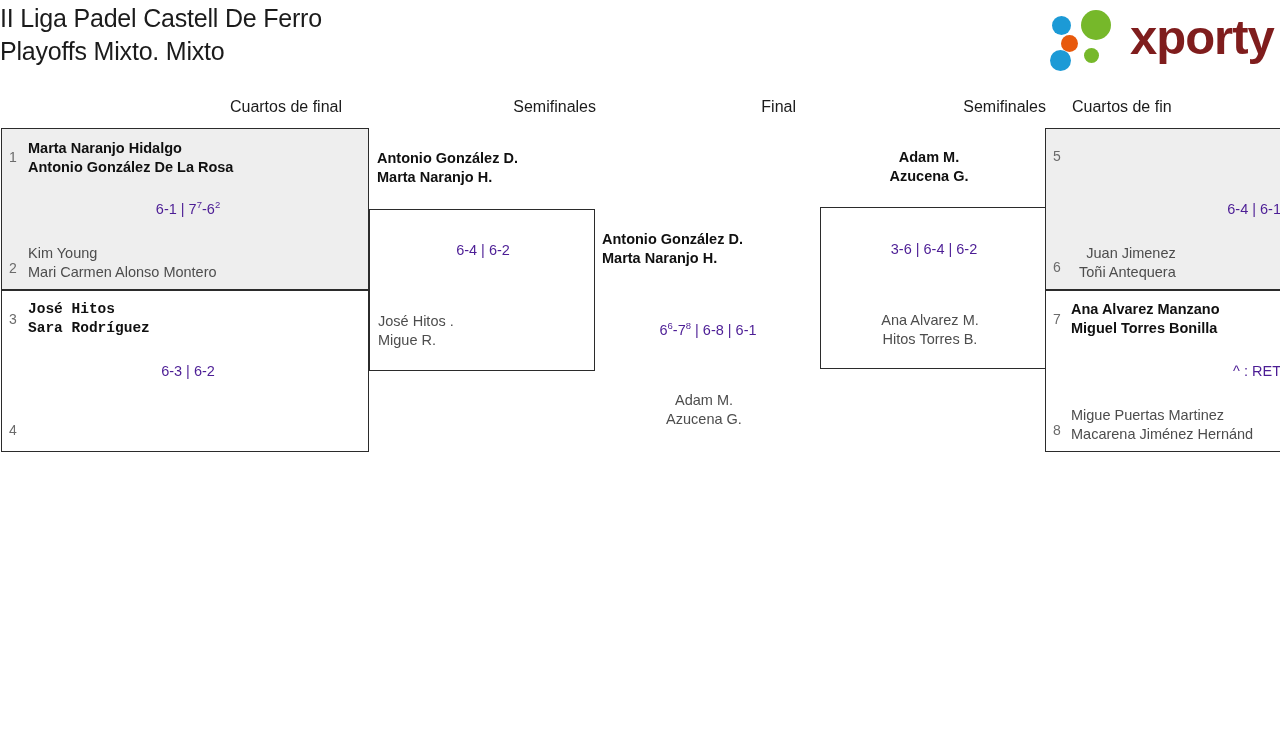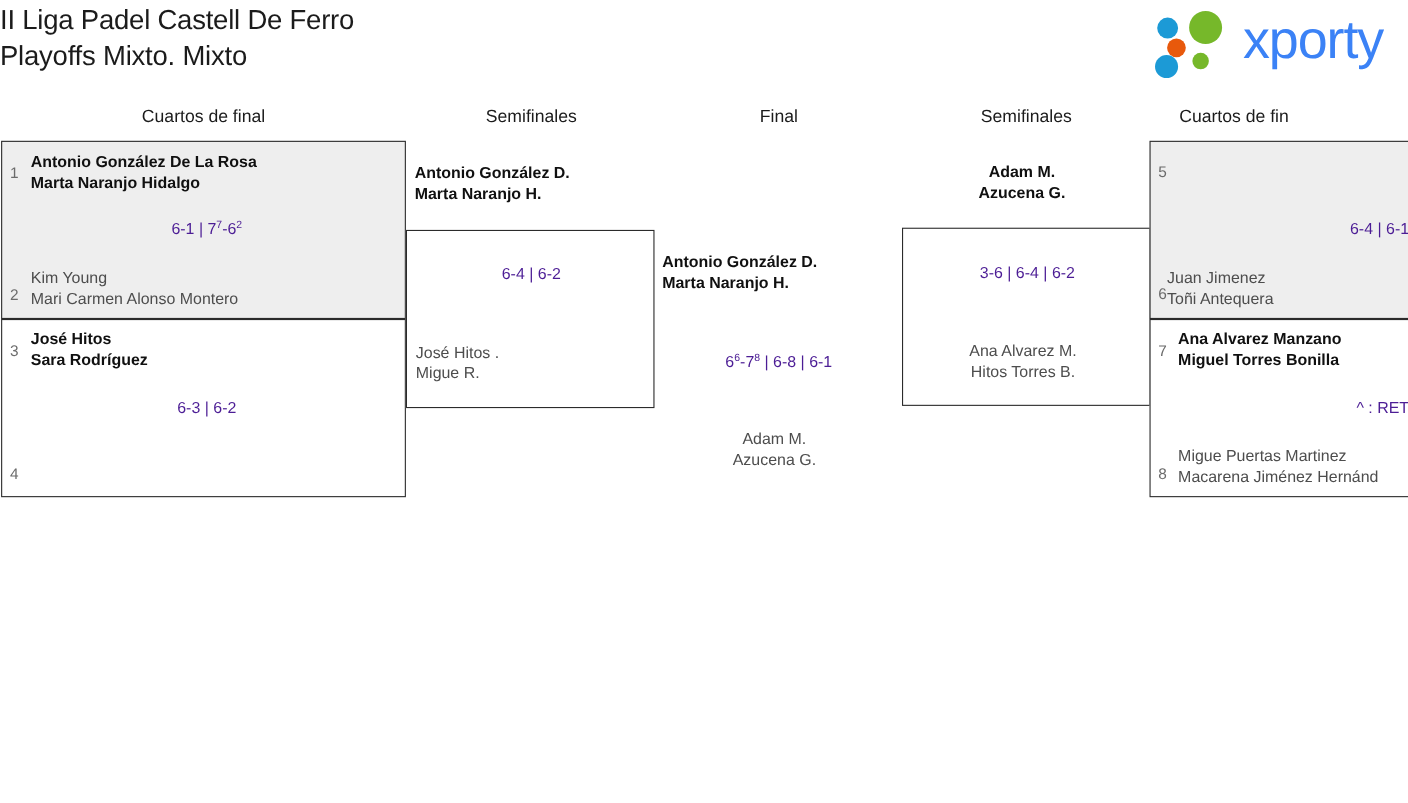--- a/index.html
+++ b/index.html
@@ -16,35 +16,35 @@
     position: absolute; left: 0; top: 2px;
     font-size: 25px; line-height: 33px;
     color: #1b1b1b; font-weight: 400;
     letter-spacing: -0.2px;
     white-space: pre-line;
   }
   .logo { position: absolute; left: 1048px; top: 6px; width: 228px; height: 62px; }
   .logo-word {
     position: absolute; left: 82px; top: 2px;
     font-size: 49px; line-height: 58px;
-    font-weight: 400; color: #3b82f6;
+    font-weight: 700; color: #7f1d1d;
     letter-spacing: -1px;
   }
   .dot { position: absolute; border-radius: 50%; }
   .d1 { left: 4px;  top: 10px; width: 19px; height: 19px; background: #1c9ad6; }
   .d2 { left: 13px; top: 29px; width: 17px; height: 17px; background: #e8590c; }
   .d3 { left: 2px;  top: 44px; width: 21px; height: 21px; background: #1c9ad6; }
   .d4 { left: 33px; top: 4px;  width: 30px; height: 30px; background: #76b82a; }
   .d5 { left: 36px; top: 42px; width: 15px; height: 15px; background: #76b82a; }
 
   
   .round-head {
     position: absolute; top: 96px;
     font-size: 16px; line-height: 22px;
-    color: #1b1b1b; text-align: center; white-space: nowrap;
+    color: #1b1b1b; text-align: right; white-space: nowrap;
   }
 
   
   .mbox { position: absolute; border: 1px solid #2b2b2b; background: #ffffff; }
   .mbox.shaded { background: #eeeeee; }
   .mbox.noborder { border: none; background: transparent; }
 
   .team {
     position: absolute; font-size: 14.5px; line-height: 19px;
     white-space: nowrap;
@@ -85,36 +85,36 @@
 
   <div class="round-head" style="left:28px;width:314px;">Cuartos de final</div>
   <div class="round-head" style="left:370px;width:226px;">Semifinales</div>
   <div class="round-head" style="left:620px;width:176px;">Final</div>
   <div class="round-head" style="left:820px;width:226px;">Semifinales</div>
   <div class="round-head" style="left:1072px;width:314px;text-align:left;">Cuartos de fin</div>
 
   <div class="mbox shaded" style="left:1px;top:128px;width:368px;height:162px;">
     <span class="seed" style="left:7px;top:19px;">1</span>
     <div class="team winner" style="left:26px;top:10px;">
+      <span class="ln">Marta Naranjo Hidalgo</span>
       <span class="ln">Antonio González De La Rosa</span>
-      <span class="ln">Marta Naranjo Hidalgo</span>
     </div>
     <div class="score calign" style="left:26px;top:71px;width:320px;">
       <span>6-1 | 7</span><sup>7</sup><span>-6</span><sup>2</sup>
     </div>
     <span class="seed" style="left:7px;top:130px;">2</span>
     <div class="team loser" style="left:26px;top:115px;">
       <span class="ln">Kim Young</span>
       <span class="ln">Mari Carmen Alonso Montero</span>
     </div>
   </div>
 
   <div class="mbox" style="left:1px;top:290px;width:368px;height:162px;">
     <span class="seed" style="left:7px;top:19px;">3</span>
-    <div class="team winner" style="left:26px;top:9px;">
+    <div class="team winner" style="left:26px;top:9px;font-family:Liberation Mono, monospace;">
       <span class="ln">José Hitos</span>
       <span class="ln">Sara Rodríguez</span>
     </div>
     <div class="score calign" style="left:26px;top:71px;width:320px;">6-3 | 6-2</div>
     <span class="seed" style="left:7px;top:130px;">4</span>
   </div>
 
   <div class="team winner" style="left:377px;top:149px;">
     <span class="ln">Antonio González D.</span>
     <span class="ln">Marta Naranjo H.</span>
@@ -150,21 +150,21 @@
     <div class="team loser ralign" style="left:0px;top:103px;width:218px;">
       <span class="ln">Ana Alvarez M.</span>
       <span class="ln">Hitos Torres B.</span>
     </div>
   </div>
 
   <div class="mbox shaded" style="left:1045px;top:128px;width:368px;height:162px;">
     <span class="seed" style="left:7px;top:18px;">5</span>
     <div class="score ralign" style="left:0px;top:71px;width:235px;">6-4 | 6-1</div>
     <span class="seed" style="left:7px;top:129px;">6</span>
-    <div class="team loser" style="left:15px;top:115px;">
+    <div class="team loser" style="left:33px;top:115px;text-align:right;">
       <span class="ln">Juan Jimenez</span>
       <span class="ln">Toñi Antequera</span>
     </div>
   </div>
 
   <div class="mbox" style="left:1045px;top:290px;width:368px;height:162px;">
     <span class="seed" style="left:7px;top:19px;">7</span>
     <div class="team winner" style="left:25px;top:9px;">
       <span class="ln">Ana Alvarez Manzano</span>
       <span class="ln">Miguel Torres Bonilla</span>

